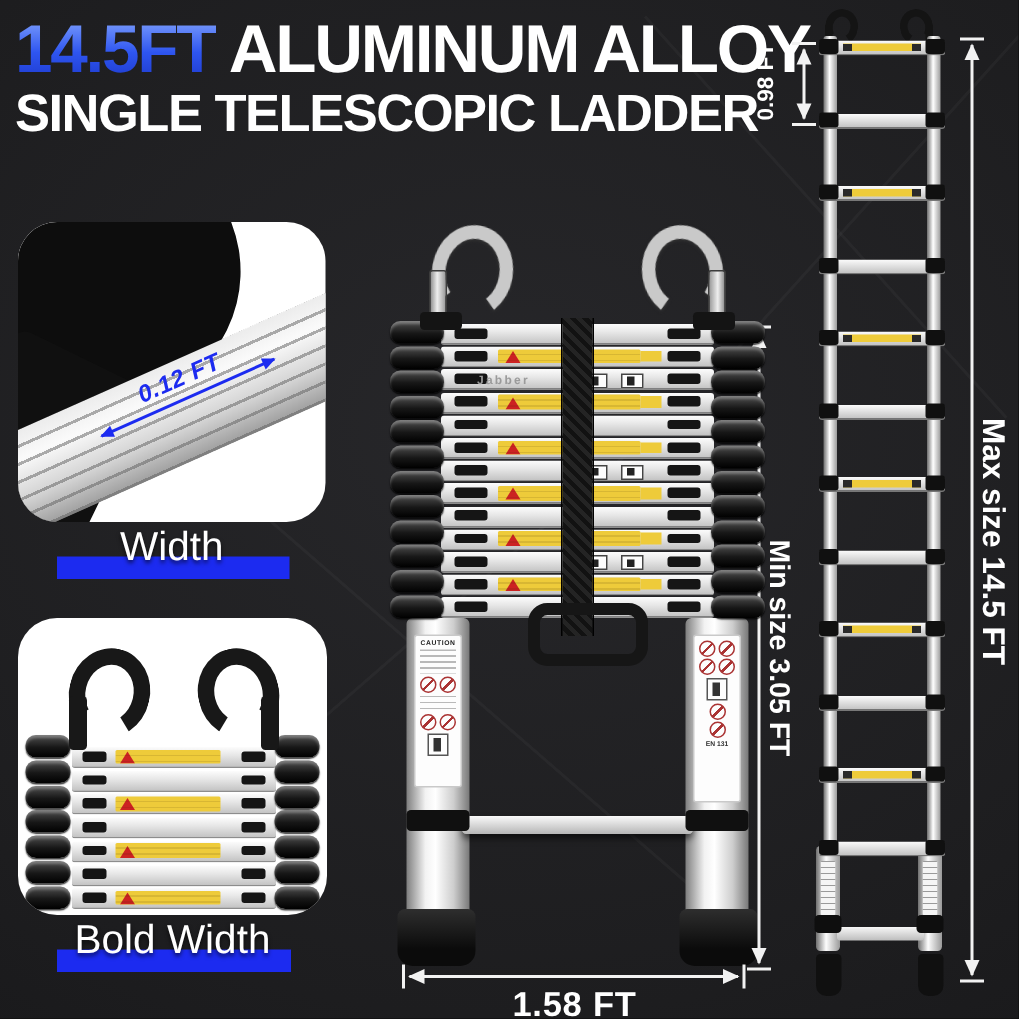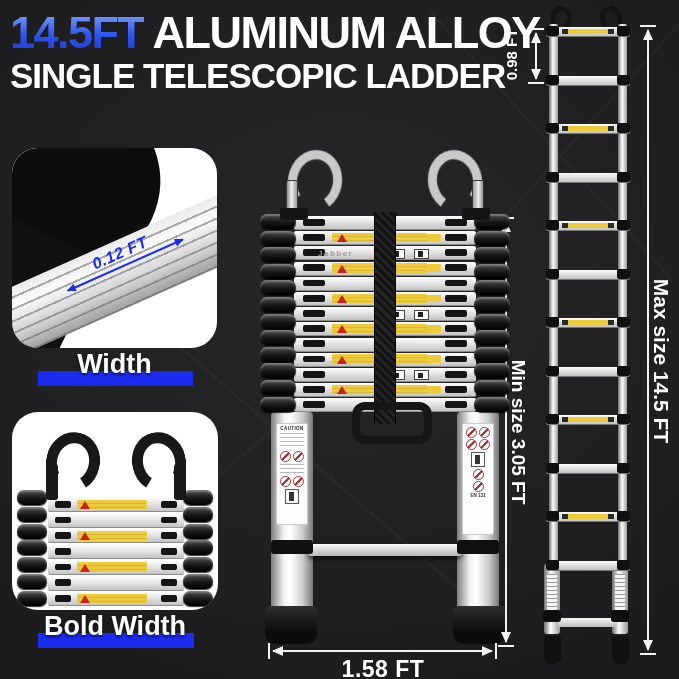--- a/index.html
+++ b/index.html
@@ -35,21 +35,21 @@
   .c1-dim-text{font-size:16px;font-weight:800;font-style:italic;letter-spacing:.5px;}
   .c1-dim-line{position:relative;height:2px;background:var(--accent-blue,#1c2bf0);margin-top:3px;}
   .dah{position:absolute;width:0;height:0;border-top:4px solid transparent;border-bottom:4px solid transparent;top:-3px;}
   .dah.dl{left:-1px;border-right:9px solid var(--accent-blue,#1c2bf0);}
   .dah.dr{right:-1px;border-left:9px solid var(--accent-blue,#1c2bf0);}
 
   .flabel{position:absolute;text-align:center;}
   .fl1{left:12px;top:349px;width:205px;}
   .fl2{left:12px;top:611px;width:206px;}
   .fbar{position:absolute;left:26px;right:24px;top:22px;height:15px;background:var(--accent-blue,#1c2bf0);}
-  .ftxt{position:relative;color:#fff;font-weight:700;font-size:27px;z-index:2;
+  .ftxt{position:relative;color:#fff;font-weight:400;font-size:27px;z-index:2;
     text-shadow:0 2px 3px rgba(0,0,0,.6);text-align:center;}
 
   
   .c2-hook{position:absolute;width:56px;height:64px;z-index:3;}
   .c2-ring{position:absolute;left:4px;top:0;width:32px;height:38px;border:11px solid #181818;
     border-radius:50%;border-bottom-color:transparent;transform:rotate(14deg);}
   .c2-stem{position:absolute;left:4px;top:32px;width:12px;height:36px;background:#181818;border-radius:3px;}
   .mirror{transform:scaleX(-1);}
   .hrows,.crows{position:absolute;}
   .c2-rows{left:36px;top:86px;width:136px;height:110px;}

